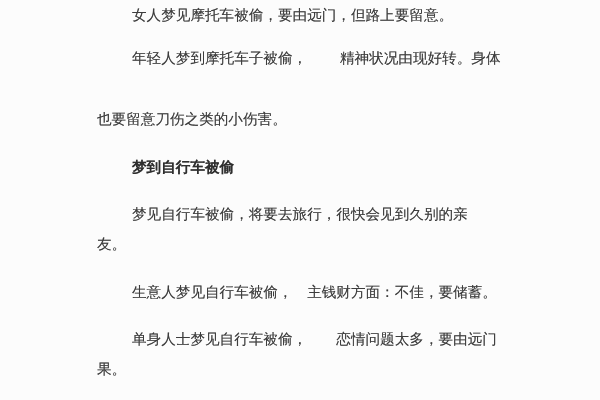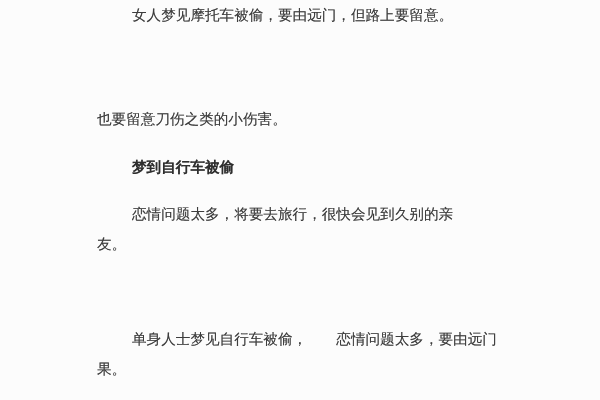--- a/index.html
+++ b/index.html
@@ -28,24 +28,26 @@
     text-shadow:0 0 .4px rgba(46,46,46,.55);
   }
 </style>
 </head>
 <body>
 
 <div class="page">
 
   <div class="line indent" style="top:7px">女人梦见摩托车被偷，要由远门，但路上要留意。</div>
 
+  <div class="line indent" style="top:50px">年轻人梦到摩托车子被偷，　　 精神状况由现好转。身体</div>
   <div class="line indent heading" style="top:159px">梦到自行车被偷</div>
 
   <div class="line flush" style="top:111px">也要留意刀伤之类的小伤害。</div>
 
-  <div class="line indent" style="top:206px">恋情问题太多，将要去旅行，很快会见到久别的亲</div>
+  <div class="line indent" style="top:206px">梦见自行车被偷，将要去旅行，很快会见到久别的亲</div>
   <div class="line flush" style="top:236px">友。</div>
 
+  <div class="line indent" style="top:284px">生意人梦见自行车被偷，　主钱财方面：不佳，要储蓄。</div>
 
   <div class="line indent" style="top:331px">单身人士梦见自行车被偷，　　恋情问题太多，要由远门</div>
   <div class="line flush" style="top:361px">果。</div>
 
 </div>
 
 </body></html>

